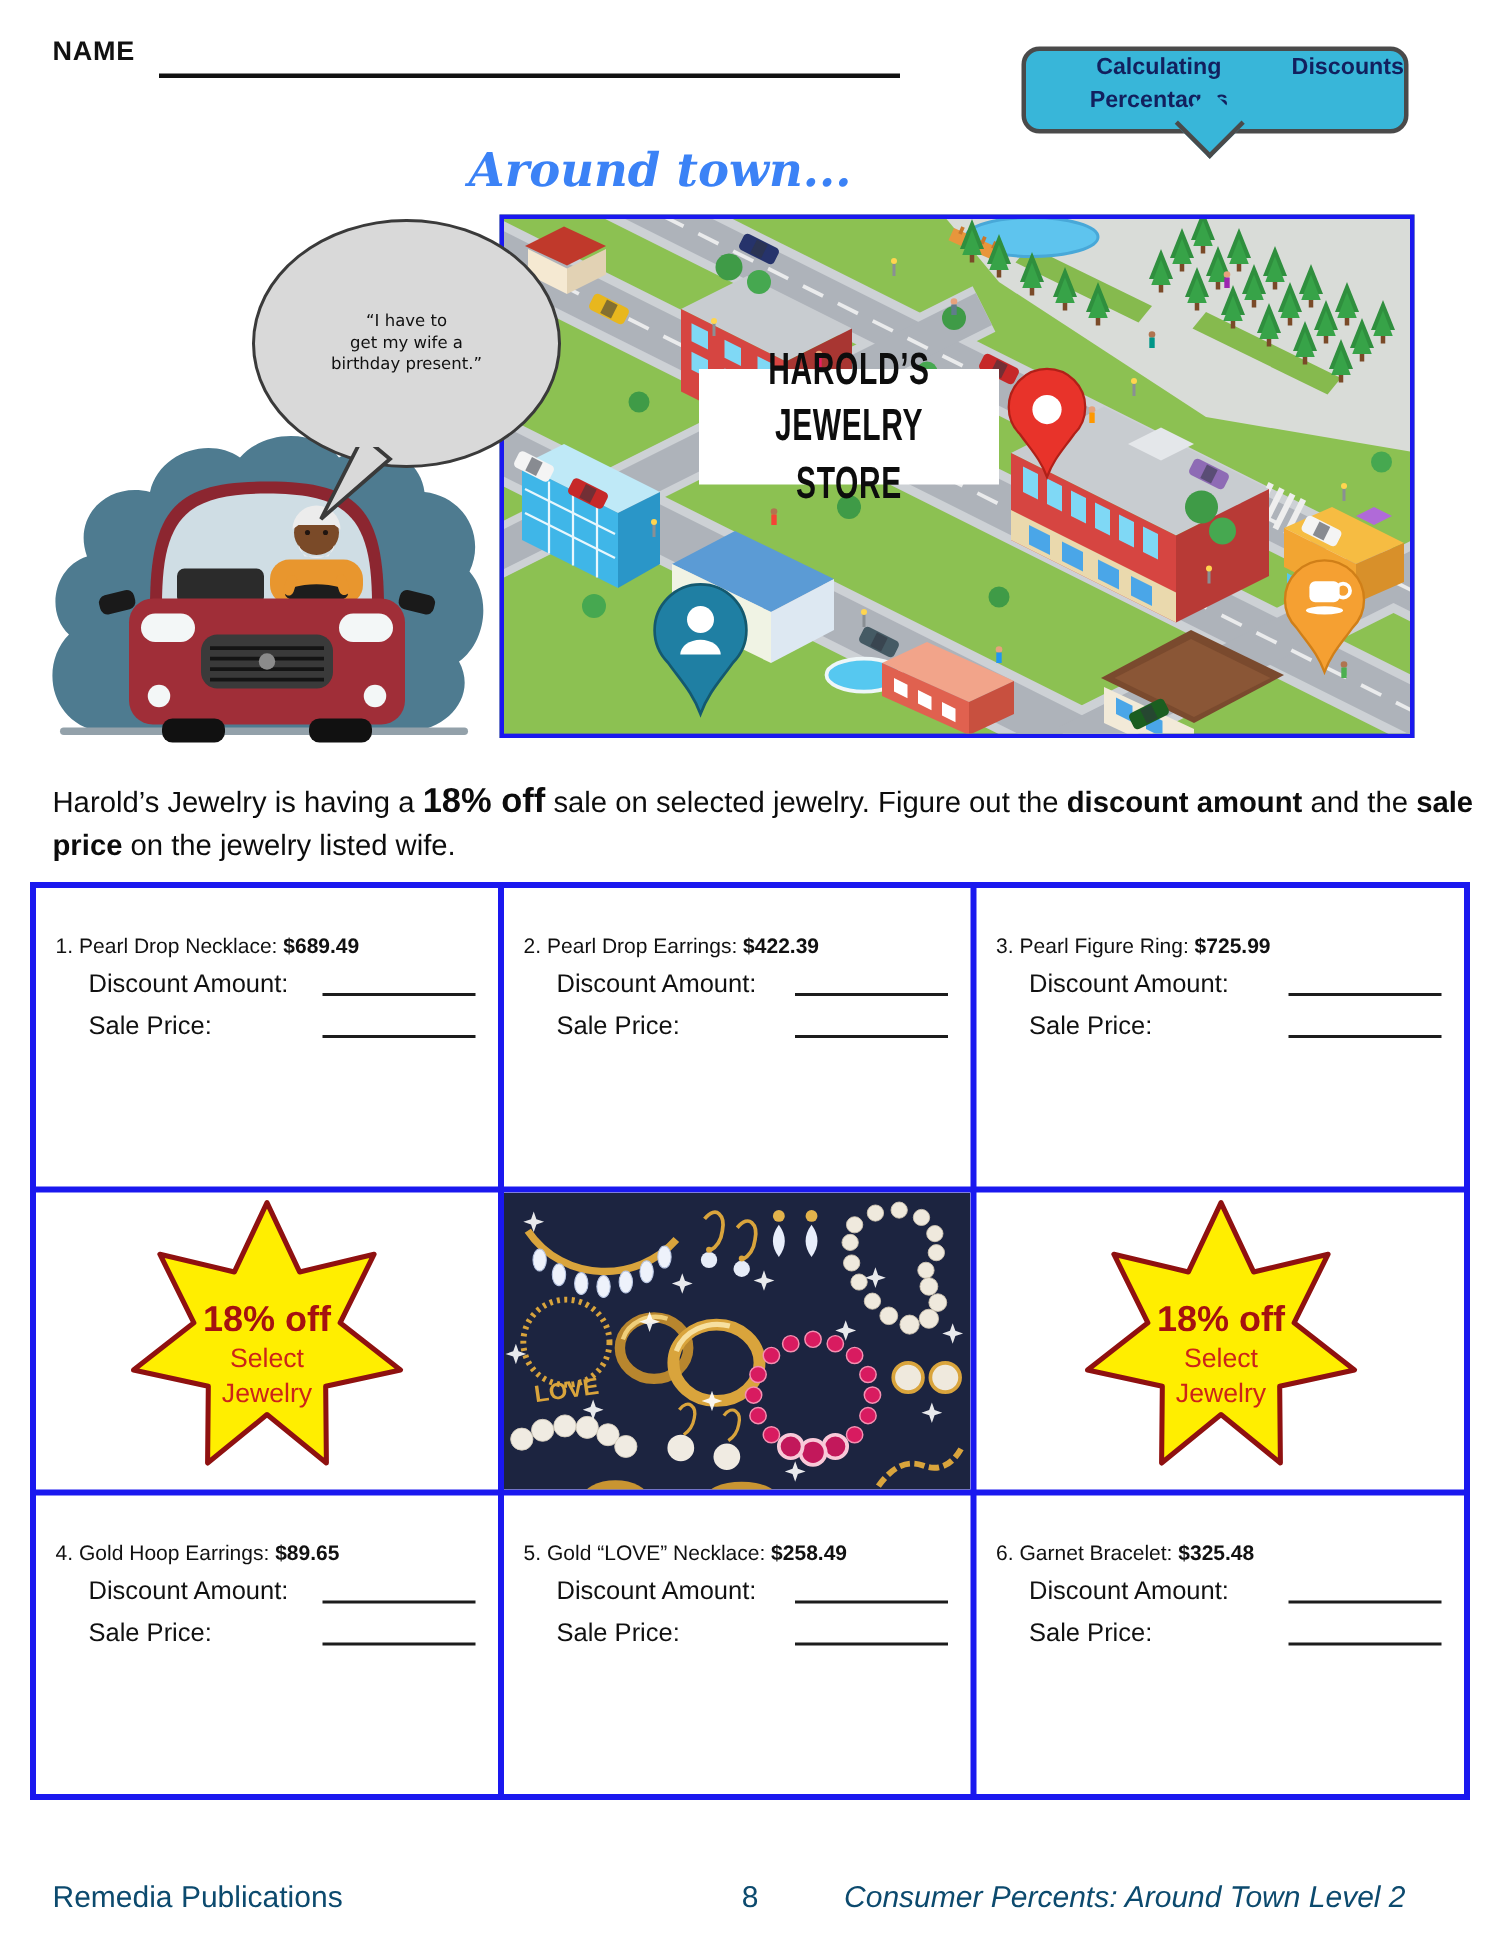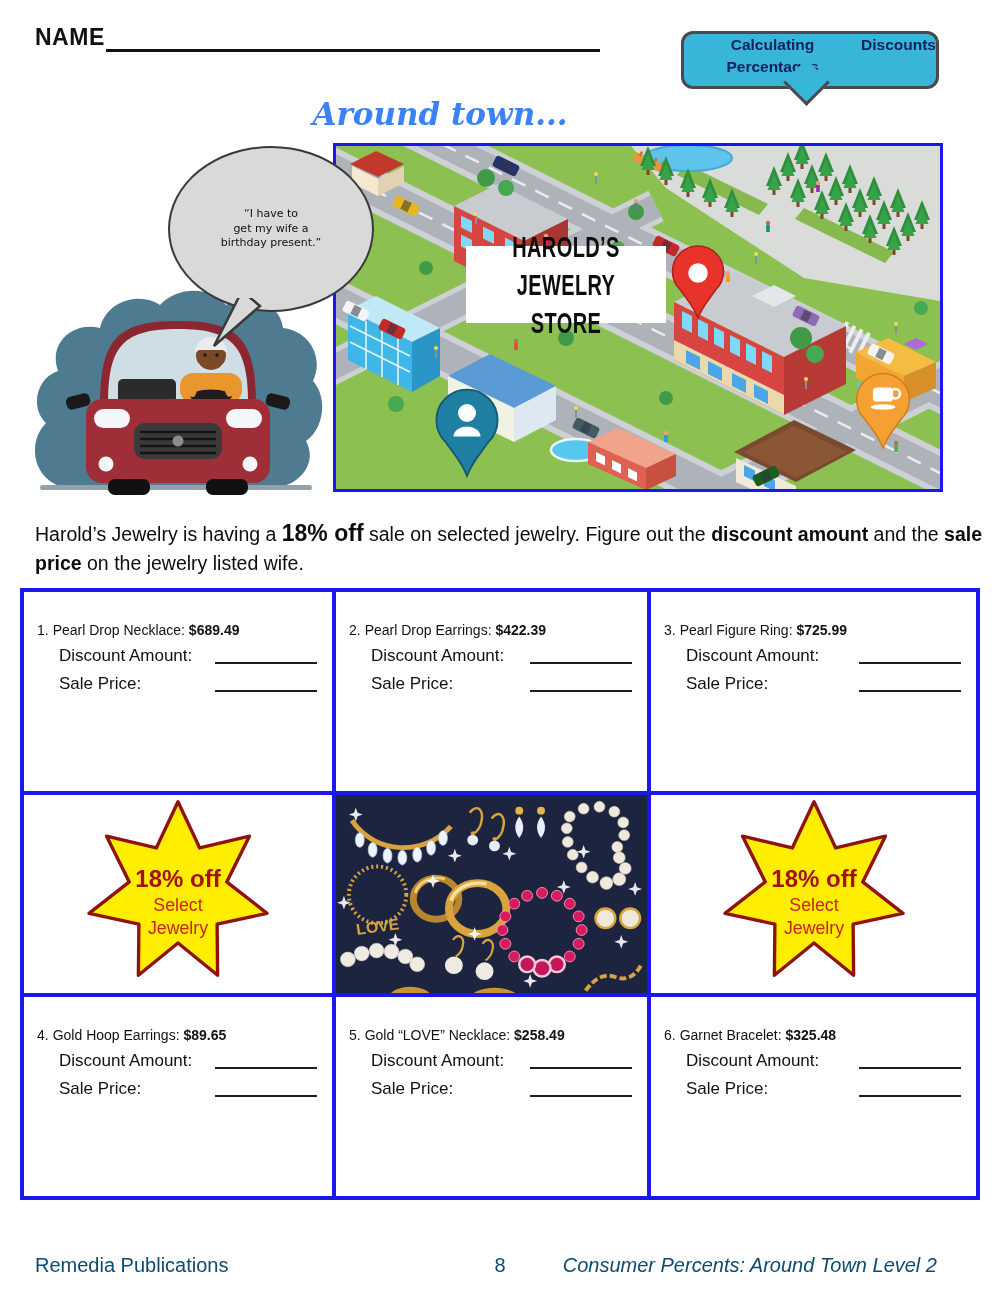--- a/index.html
+++ b/index.html
@@ -1,20 +1,20 @@
 <!DOCTYPE html>
 <html><head>
 <meta charset="utf-8">
 <style>
   html,body{margin:0;padding:0;background:#ffffff;}
   .page{position:relative;width:1000px;height:1300px;background:#fff;overflow:hidden;
         font-family:"Liberation Sans",sans-serif;color:#111;}
 
   
-  .name-label{position:absolute;left:35px;top:24px;font-size:23px;font-weight:700;letter-spacing:.5px;}
+  .name-label{position:absolute;left:35px;top:24px;font-size:18px;font-weight:700;letter-spacing:.5px;}
   .name-line{position:absolute;left:106px;top:49px;width:494px;height:3px;background:#111;}
   .badge{position:absolute;left:681px;top:31px;width:252px;height:52px;background:#38b6d9;
          border:3px solid #4a4a4a;border-radius:12px;z-index:3;
          display:flex;flex-direction:row;justify-content:center;text-align:center;}
   .badge div{font-size:15.5px;font-weight:bold;color:#12205e;line-height:1.45;}
   .badge-notch{position:absolute;left:790px;top:66px;width:30px;height:30px;background:#38b6d9;
          transform:rotate(45deg);border-right:3px solid #4a4a4a;border-bottom:3px solid #4a4a4a;z-index:4;}
   .page-title{position:absolute;left:255px;top:96px;width:370px;text-align:center;
          font-family:"DejaVu Serif",serif;font-style:italic;font-weight:bold;
          font-size:31px;color:#3b82f6;}

